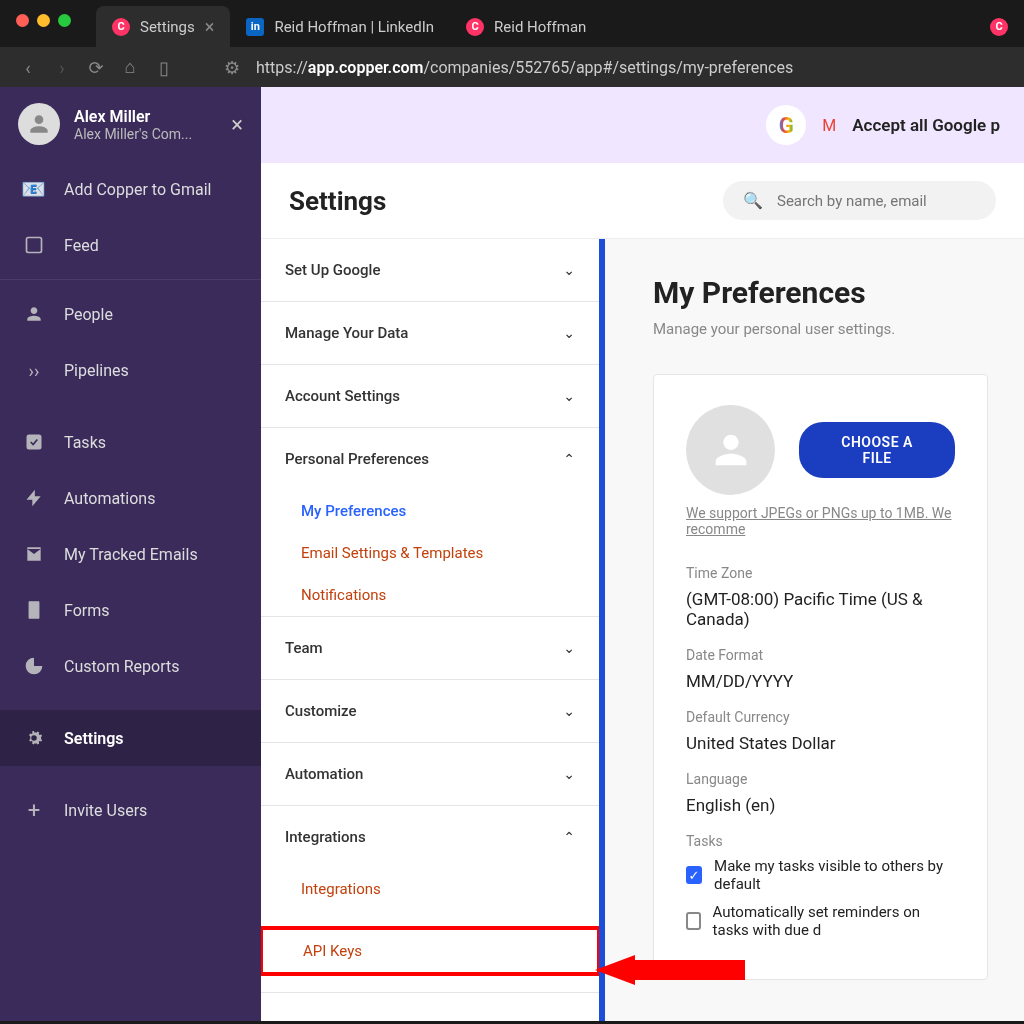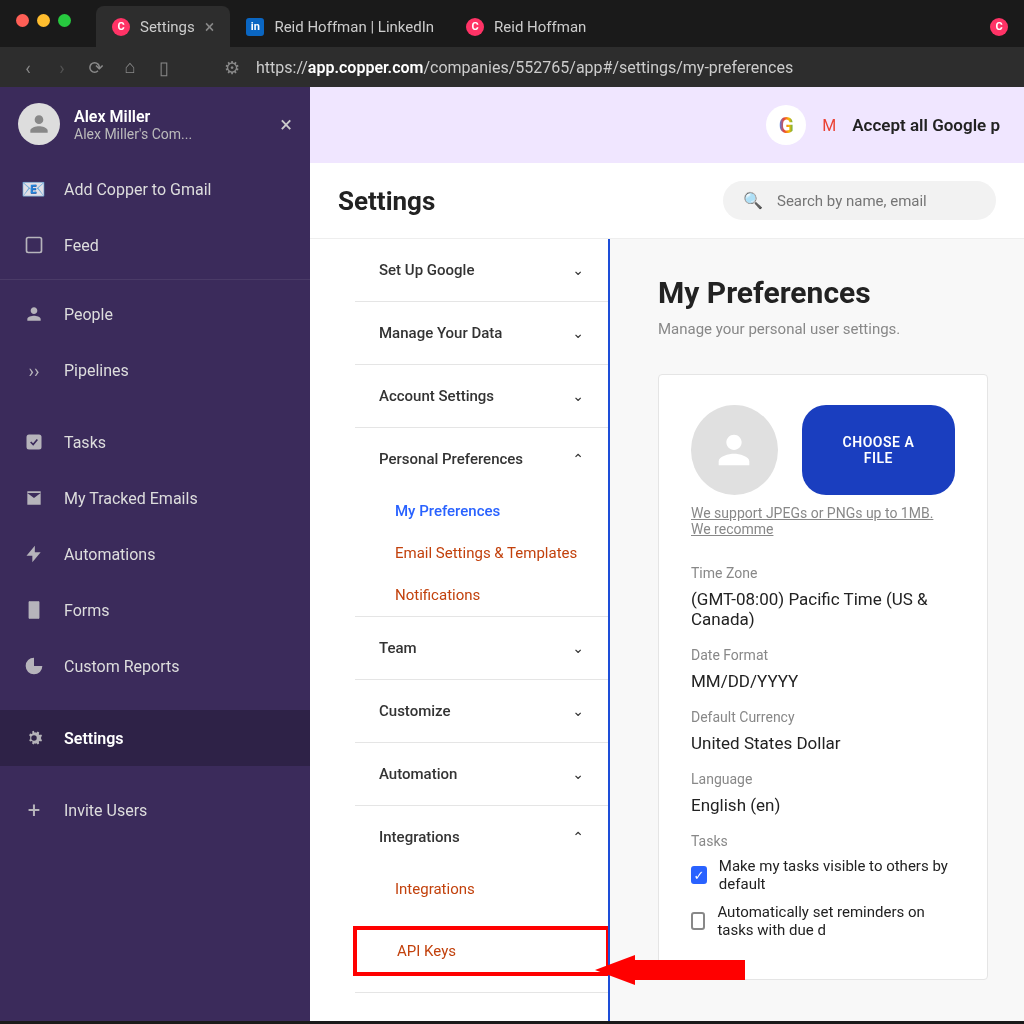--- a/index.html
+++ b/index.html
@@ -21,21 +21,21 @@
 .linkedin-icon { background: #0a66c2; color: white; }
 .address-bar { display: flex; align-items: center; gap: 14px; padding: 10px 18px; background: #2d2d2d; color: #bbb; }
 .nav-icon { width: 20px; height: 20px; display: flex; align-items: center; justify-content: center; color: #888; font-size: 18px; }
 .url-text { font-size: 16px; color: #ccc; }
 .url-domain { font-weight: 600; color: #fff; }
 
 
 .app { display: flex; height: calc(1024px - 90px); }
 
 
-.sidebar { width: 310px; background: #3b2b5b; color: #ddd; display: flex; flex-direction: column; }
+.sidebar { width: 261px; background: #3b2b5b; color: #ddd; display: flex; flex-direction: column; }
 .profile { display: flex; align-items: center; gap: 14px; padding: 16px 18px; }
 .avatar { width: 42px; height: 42px; border-radius: 50%; background: #ddd; display: flex; align-items: center; justify-content: center; }
 .avatar svg { fill: #888; }
 .profile-text { flex: 1; }
 .profile-name { font-weight: 600; font-size: 16px; color: #fff; }
 .profile-sub { font-size: 14px; color: #bbb; }
 .profile-close { color: #ccc; font-size: 22px; }
 .side-item { display: flex; align-items: center; gap: 18px; padding: 16px 22px; font-size: 16px; cursor: pointer; }
 .side-item.active { background: #2e2247; color: #fff; font-weight: 600; }
 .side-icon { width: 24px; height: 24px; display: flex; align-items: center; justify-content: center; opacity: 0.85; }
@@ -50,36 +50,36 @@
 .banner-text { font-size: 17px; font-weight: 600; color: #222; }
 
 .content-header { display: flex; align-items: center; padding: 18px 28px; gap: 24px; border-bottom: 1px solid #eee; }
 .page-title { font-size: 26px; font-weight: 700; color: #222; }
 .search-box { margin-left: auto; background: #f2f2f2; border-radius: 24px; padding: 10px 20px; display: flex; align-items: center; gap: 14px; min-width: 260px; }
 .search-box input { border: none; background: transparent; font-size: 15px; outline: none; color: #666; flex: 1; }
 
 .content-body { display: flex; flex: 1; overflow: hidden; }
 
 
-.settings-nav { width: 300px; border-right: 2px solid #1d4ed8; overflow-y: auto; padding-left: 45px; }
+.settings-nav { width: 344px; border-right: 6px solid #1d4ed8; overflow-y: auto; }
 .nav-section { border-bottom: 1px solid #e5e5e5; }
 .nav-header { display: flex; align-items: center; justify-content: space-between; padding: 22px 24px; font-size: 15px; font-weight: 500; color: #333; cursor: pointer; }
 .nav-sub { padding: 12px 24px 12px 40px; font-size: 15px; color: #c2410c; cursor: pointer; }
 .nav-sub.active { color: #2962ff; font-weight: 500; }
 .chevron { font-size: 14px; }
 .highlight-box { border: 4px solid #ff0000; margin: 16px -2px; }
 
 
 .prefs { flex: 1; padding: 36px 36px 36px 48px; background: #f8f8f8; overflow-y: auto; }
 .prefs-title { font-size: 30px; font-weight: 700; color: #222; margin-bottom: 10px; }
 .prefs-sub { font-size: 15px; color: #888; margin-bottom: 36px; }
 .prefs-card { background: #fff; border: 1px solid #e5e5e5; border-radius: 4px; padding: 30px 32px; }
 .field-label { font-size: 14px; color: #888; margin-bottom: 8px; }
 .field-value { font-size: 17px; color: #222; margin-bottom: 18px; }
-.avatar-row { display: flex; gap: 24px; margin-bottom: 10px; }
+.avatar-row { display: flex; align-items: center; gap: 24px; margin-bottom: 10px; }
 .big-avatar { width: 90px; height: 90px; border-radius: 50%; background: #e0e0e0; display: flex; align-items: center; justify-content: center; }
 .big-avatar svg { fill: #fff; width: 46px; height: 46px; }
 .choose-btn { background: #1a3ebf; color: #fff; border: none; border-radius: 24px; padding: 12px 26px; font-size: 14px; font-weight: 600; letter-spacing: 0.5px; cursor: pointer; }
 .help-text { font-size: 14px; color: #888; margin-bottom: 28px; text-decoration: underline; }
 .check-row { display: flex; align-items: center; gap: 12px; font-size: 15px; color: #222; margin-bottom: 10px; }
 .checkbox { width: 18px; height: 18px; border: 2px solid #888; border-radius: 3px; display: flex; align-items: center; justify-content: center; }
 .checkbox.checked { background: #2962ff; border-color: #2962ff; color: #fff; font-size: 13px; }
 
 
 .arrow-overlay { position: absolute; top: 940px; left: 595px; pointer-events: none; }
@@ -176,32 +176,32 @@
           <svg width="20" height="20" viewBox="0 0 24 24">
             <rect x="3" y="3" width="18" height="18" rx="3"></rect>
             <path d="M8 12l3 3 5-6" stroke="#3b2b5b" stroke-width="2" fill="none"></path>
           </svg>
         </span>
       <span>Tasks</span>
     </div>
     <div class="side-item">
       <span class="side-icon">
           <svg width="20" height="20" viewBox="0 0 24 24">
+            <path d="M13 2L3 14h7v8l10-12h-7z"></path>
+          </svg>
+        </span>
+      <span>Automations</span>
+    </div>
+    <div class="side-item">
+      <span class="side-icon">
+          <svg width="20" height="20" viewBox="0 0 24 24">
             <path d="M4 4h16v16H4z M4 6l8 6 8-6" fill="#ccc"></path>
           </svg>
         </span>
       <span>My Tracked Emails</span>
-    </div>
-    <div class="side-item">
-      <span class="side-icon">
-          <svg width="20" height="20" viewBox="0 0 24 24">
-            <path d="M13 2L3 14h7v8l10-12h-7z"></path>
-          </svg>
-        </span>
-      <span>Automations</span>
     </div>
     <div class="side-item">
       <span class="side-icon">
           <svg width="20" height="20" viewBox="0 0 24 24">
             <path d="M6 2h12v20H6z M9 7h6 M9 11h6 M9 15h6" stroke="#ccc" fill="#ccc"></path>
           </svg>
         </span>
       <span>Forms</span>
     </div>
     <div class="side-item">

